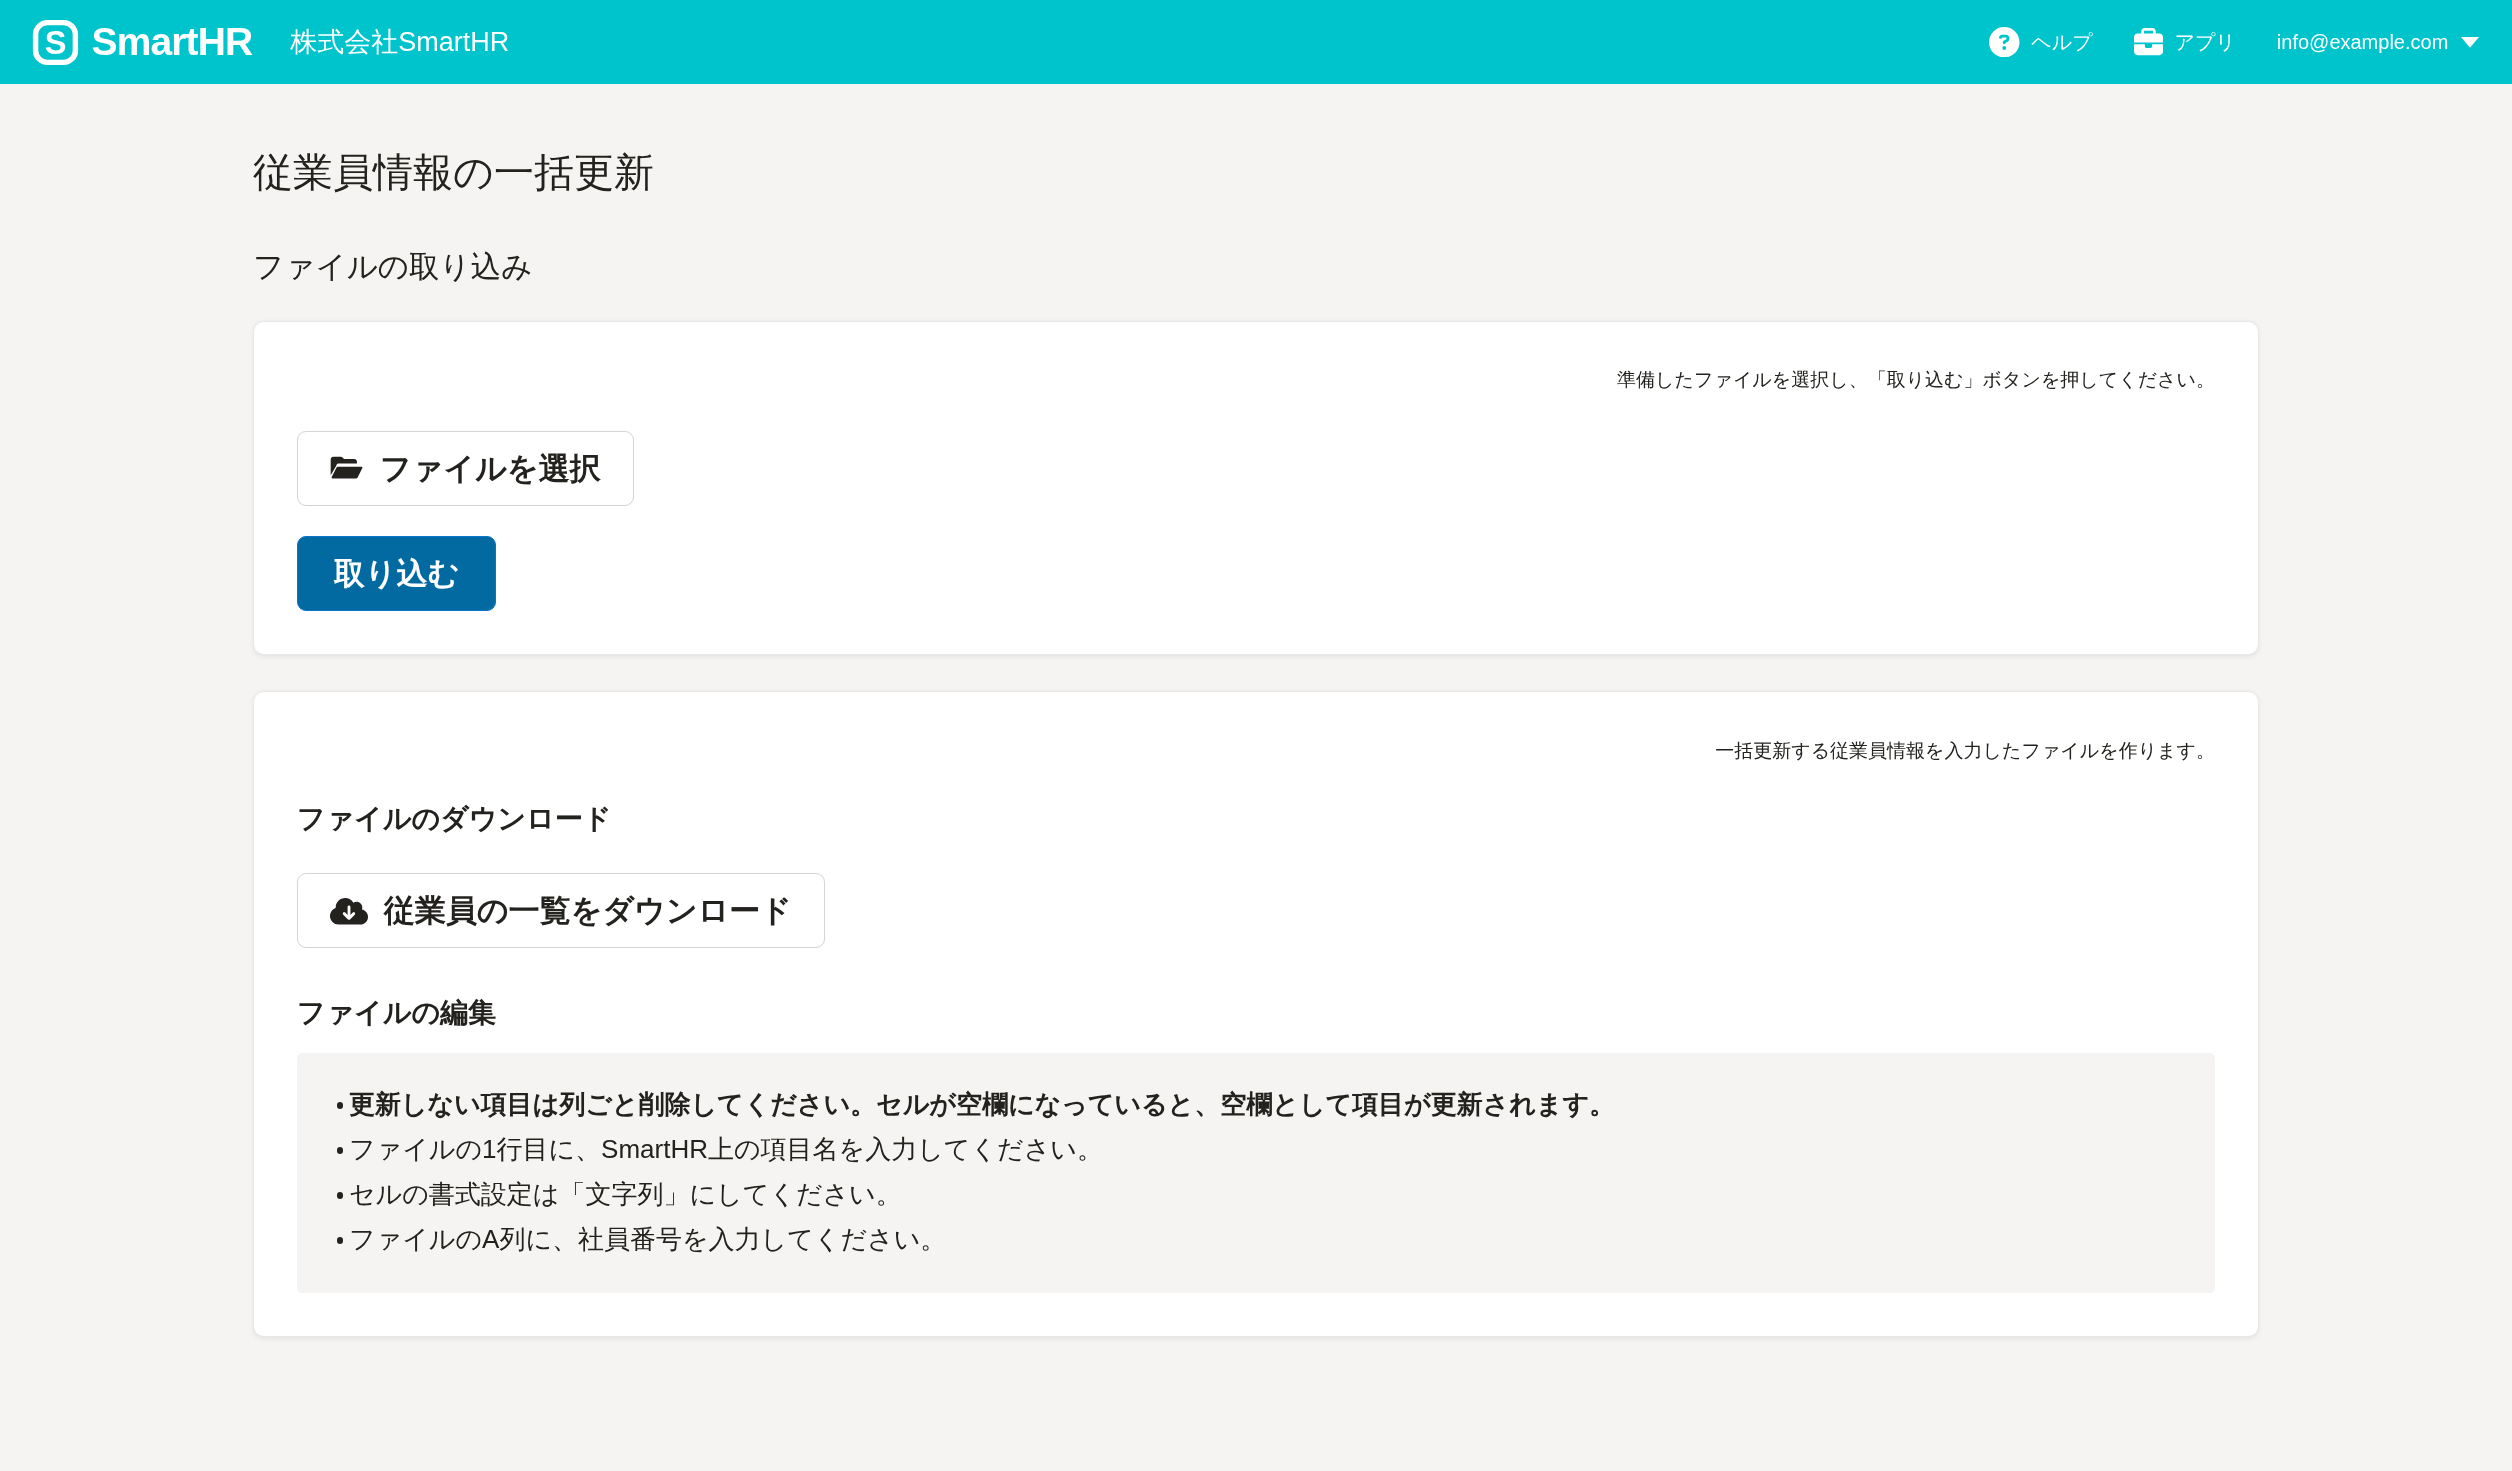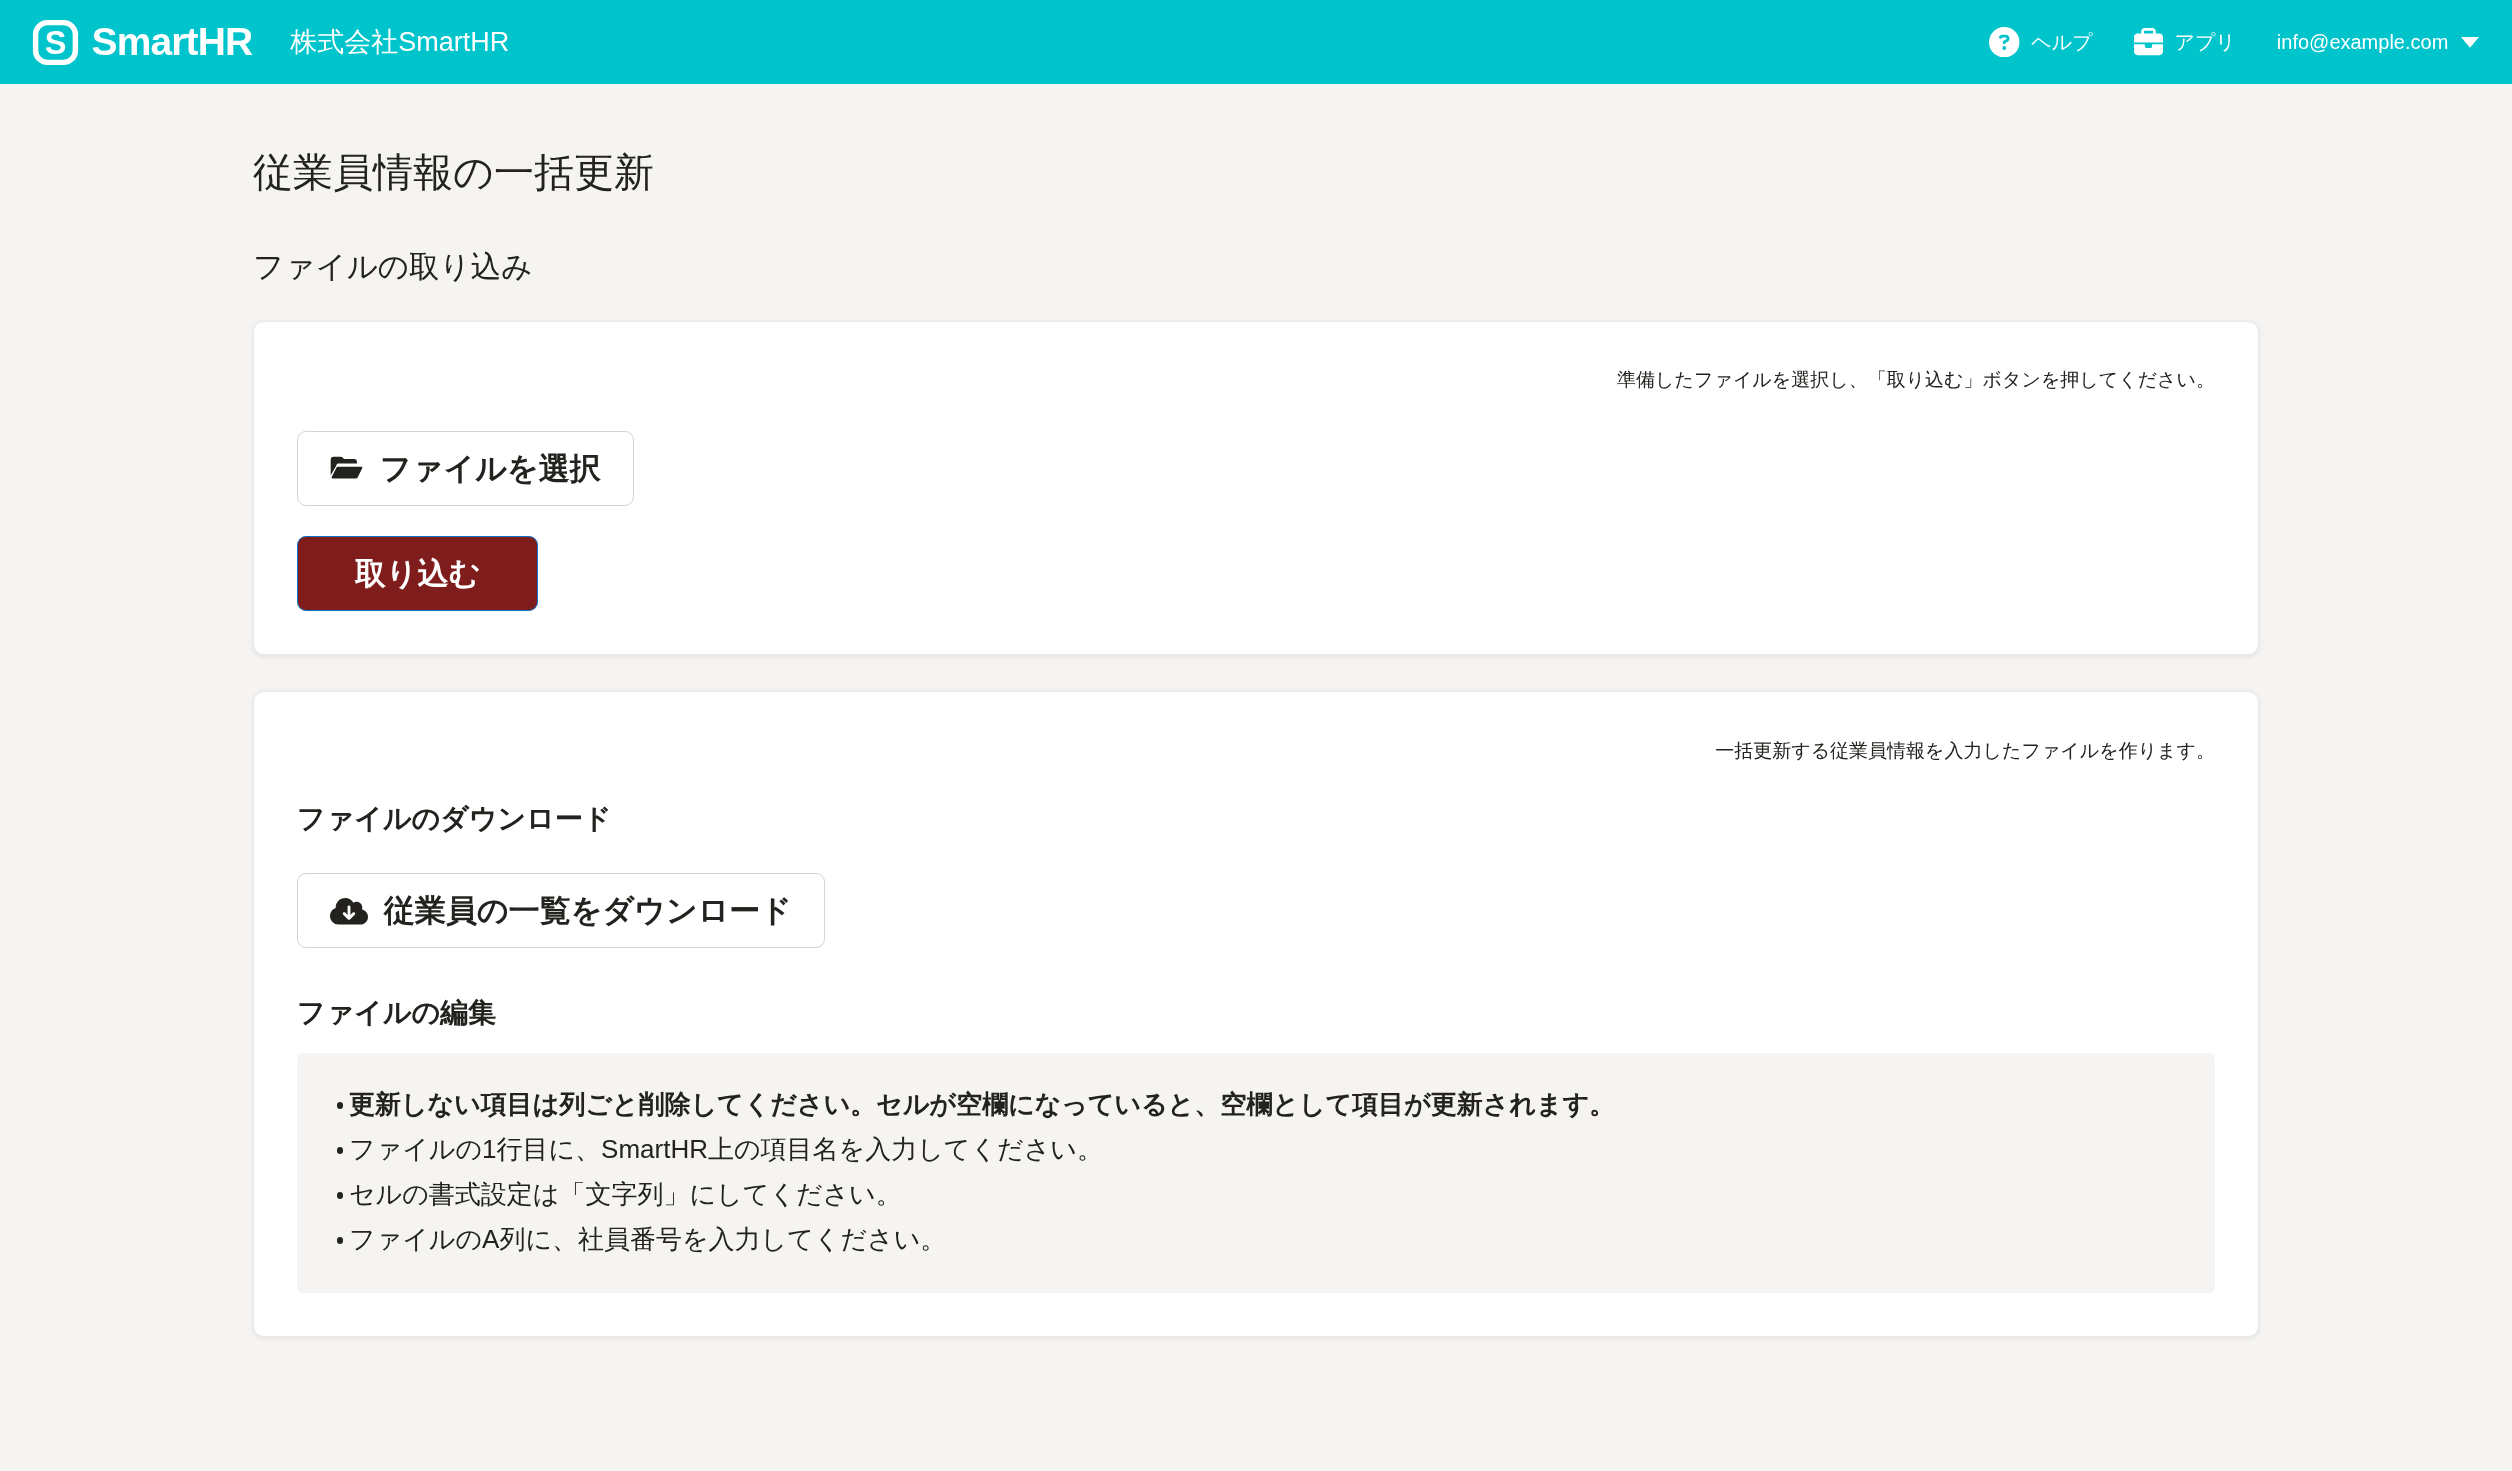--- a/index.html
+++ b/index.html
@@ -110,24 +110,24 @@
     cursor: pointer;
     line-height: 1;
   }
   .btn-secondary {
     background: #ffffff;
     border: 0.9px solid #d6d3d0;
     color: #23221e;
     padding: 0 32px;
   }
   .btn-primary {
-    background: #7f1d1d;
+    background: #0369a1;
     border: 0.9px solid #0a73cc;
     color: #ffffff;
-    padding: 0 57px;
+    padding: 0 36px;
   }
   .btn-row { margin-top: 30.5px; }
   .btn svg { display: block; }
 
   
   .notes-box {
     margin-top: 21.5px;
     background: #f5f4f2;
     border-radius: 5.4px;
     padding: 29px 43px 30.5px 0;

